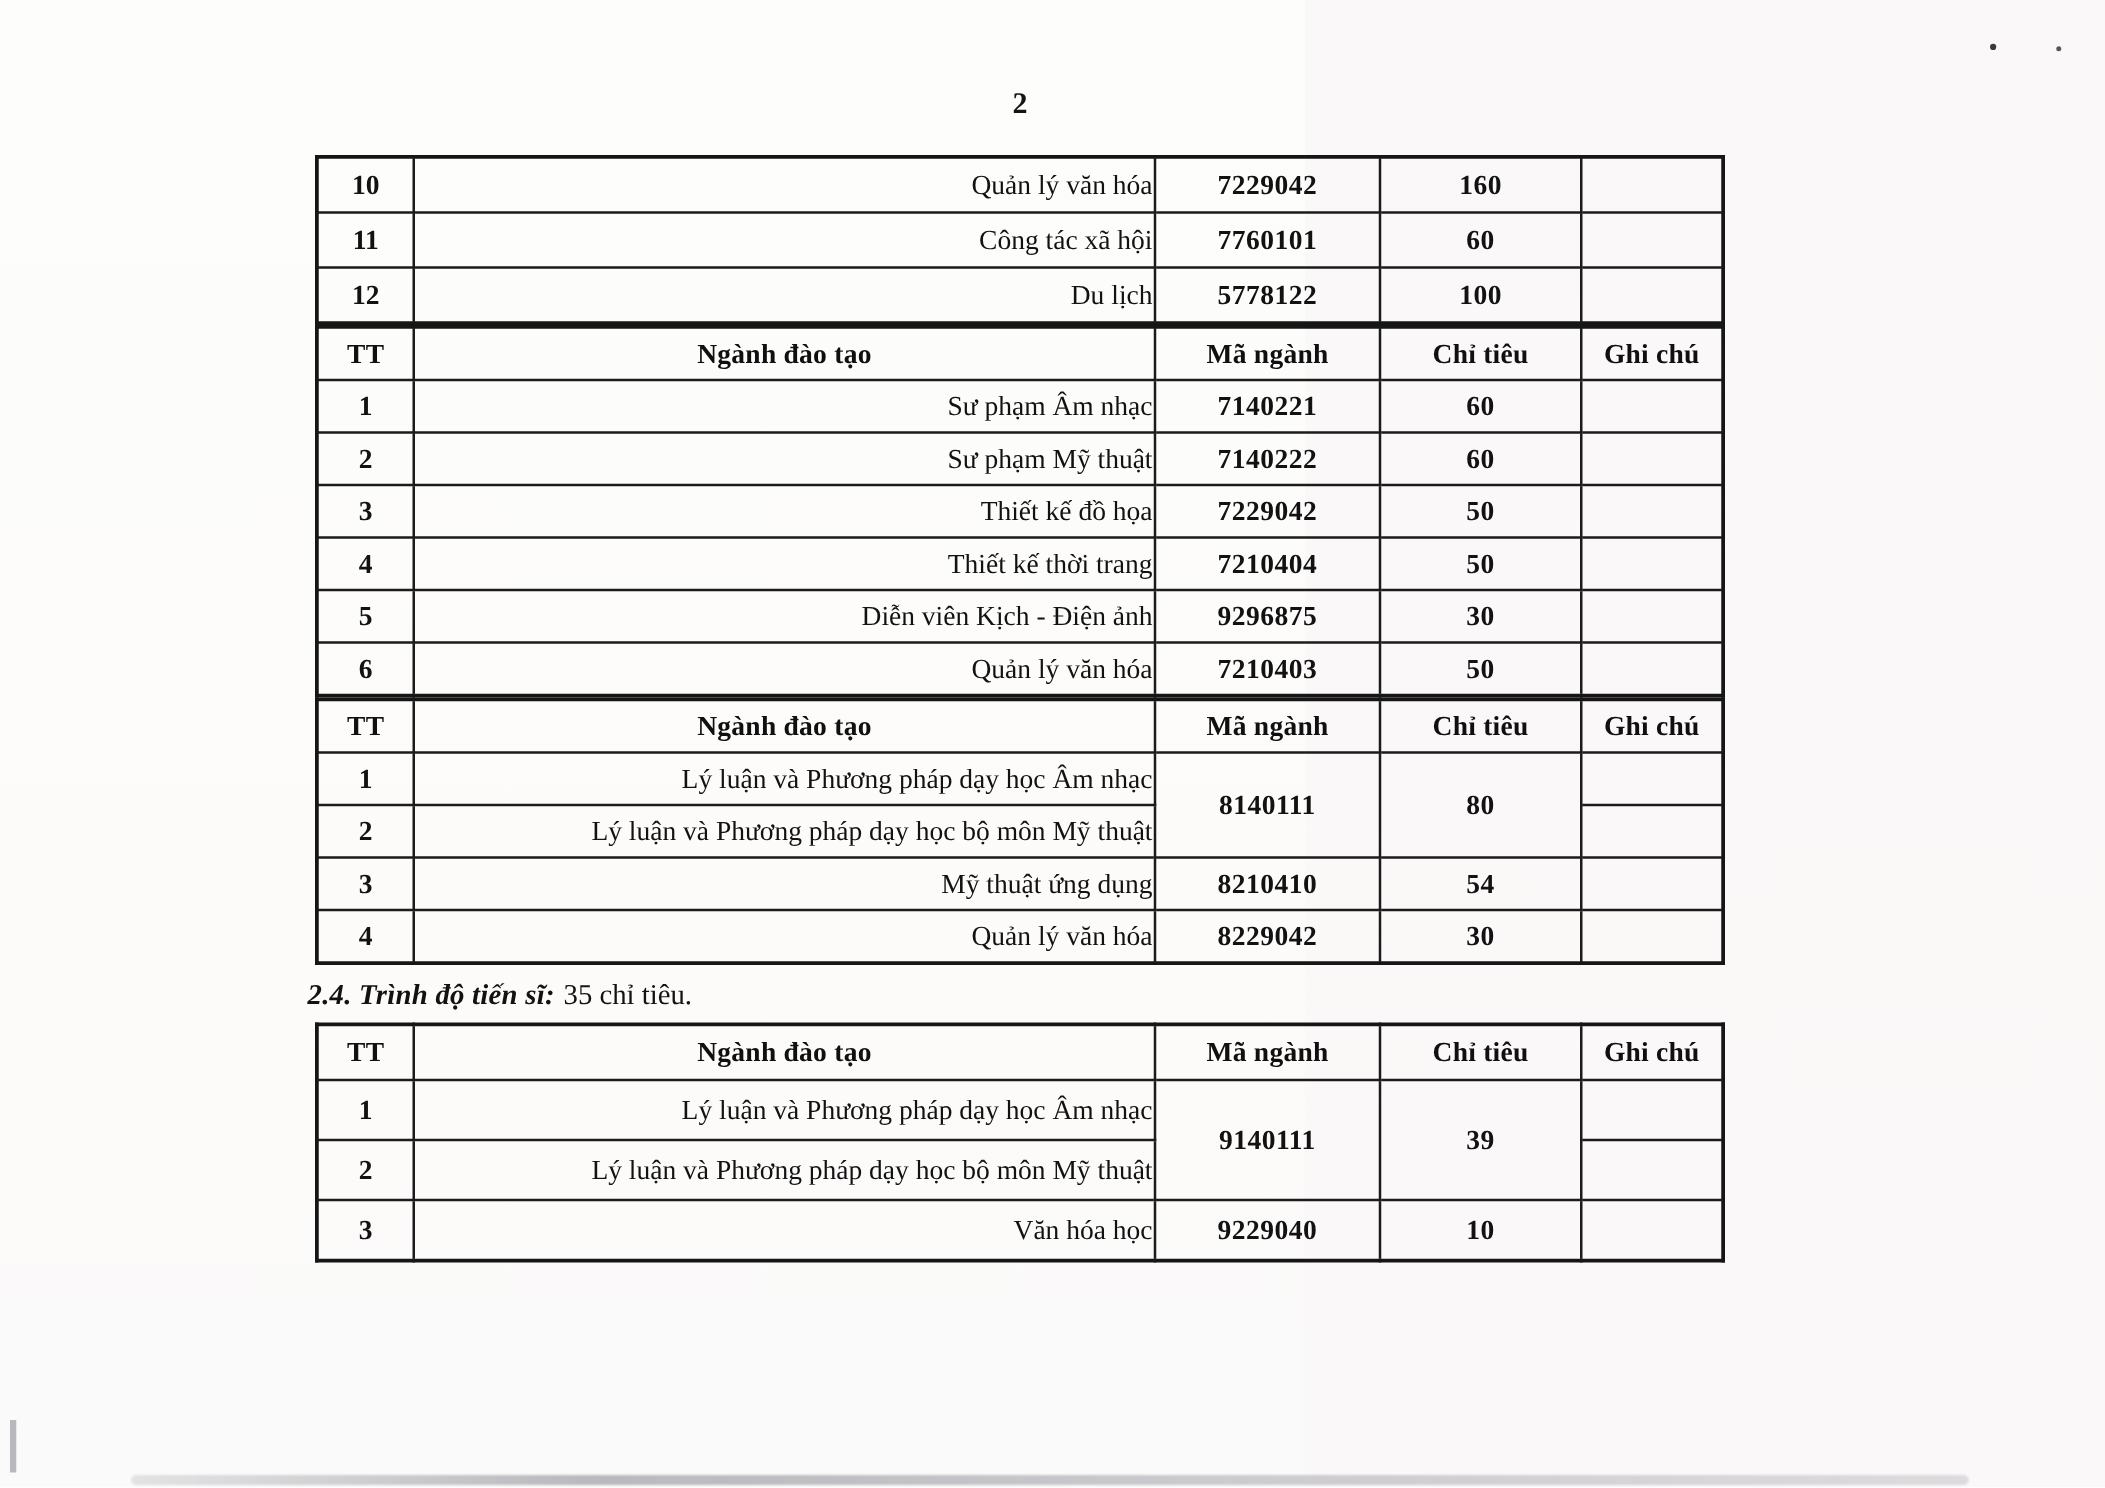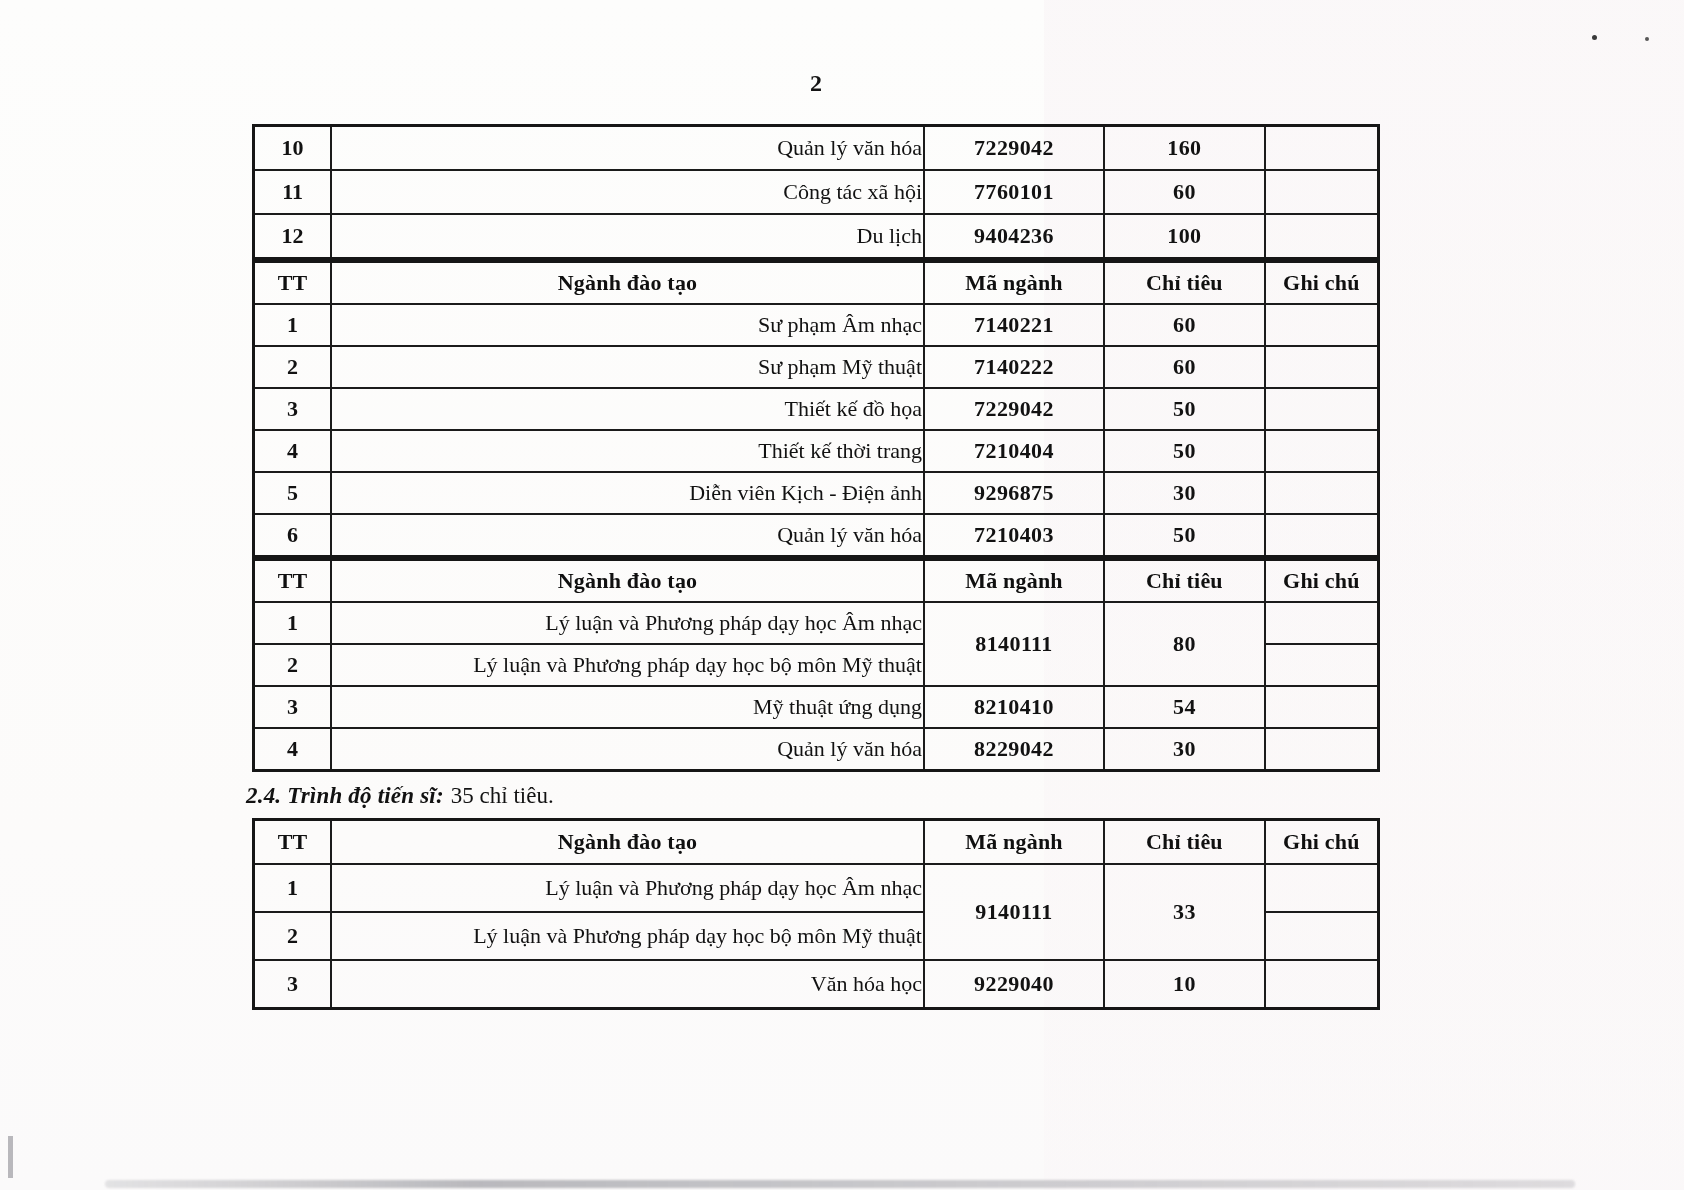--- a/index.html
+++ b/index.html
@@ -92,21 +92,21 @@
         <tr>
           <td class="tt">11</td>
           <td class="name">Công tác xã hội</td>
           <td class="num">7760101</td>
           <td class="num">60</td>
           <td class="note"></td>
         </tr>
         <tr>
           <td class="tt">12</td>
           <td class="name" style="padding-left:22px;">Du lịch</td>
-          <td class="num">9404236</td>
+          <td class="num">5778122</td>
           <td class="num">100</td>
           <td class="note"></td>
         </tr>
       </tbody>
     </table>
 
 
     <table class="doc-table t2">
       <colgroup>
           <col class="c-tt">
@@ -231,21 +231,21 @@
           <th class="hdr">TT</th>
           <th class="hdr">Ngành đào tạo</th>
           <th class="hdr">Mã ngành</th>
           <th class="hdr">Chỉ tiêu</th>
           <th class="hdr">Ghi chú</th>
         </tr>
         <tr>
           <td class="tt">1</td>
           <td class="name">Lý luận và Phương pháp dạy học Âm nhạc</td>
           <td class="num" rowspan="2">9140111</td>
-          <td class="num" rowspan="2">33</td>
+          <td class="num" rowspan="2">39</td>
           <td class="note"></td>
         </tr>
         <tr>
           <td class="tt">2</td>
           <td class="name">Lý luận và Phương pháp dạy học bộ môn Mỹ thuật</td>
           <td class="note"></td>
         </tr>
         <tr>
           <td class="tt">3</td>
           <td class="name">Văn hóa học</td>

